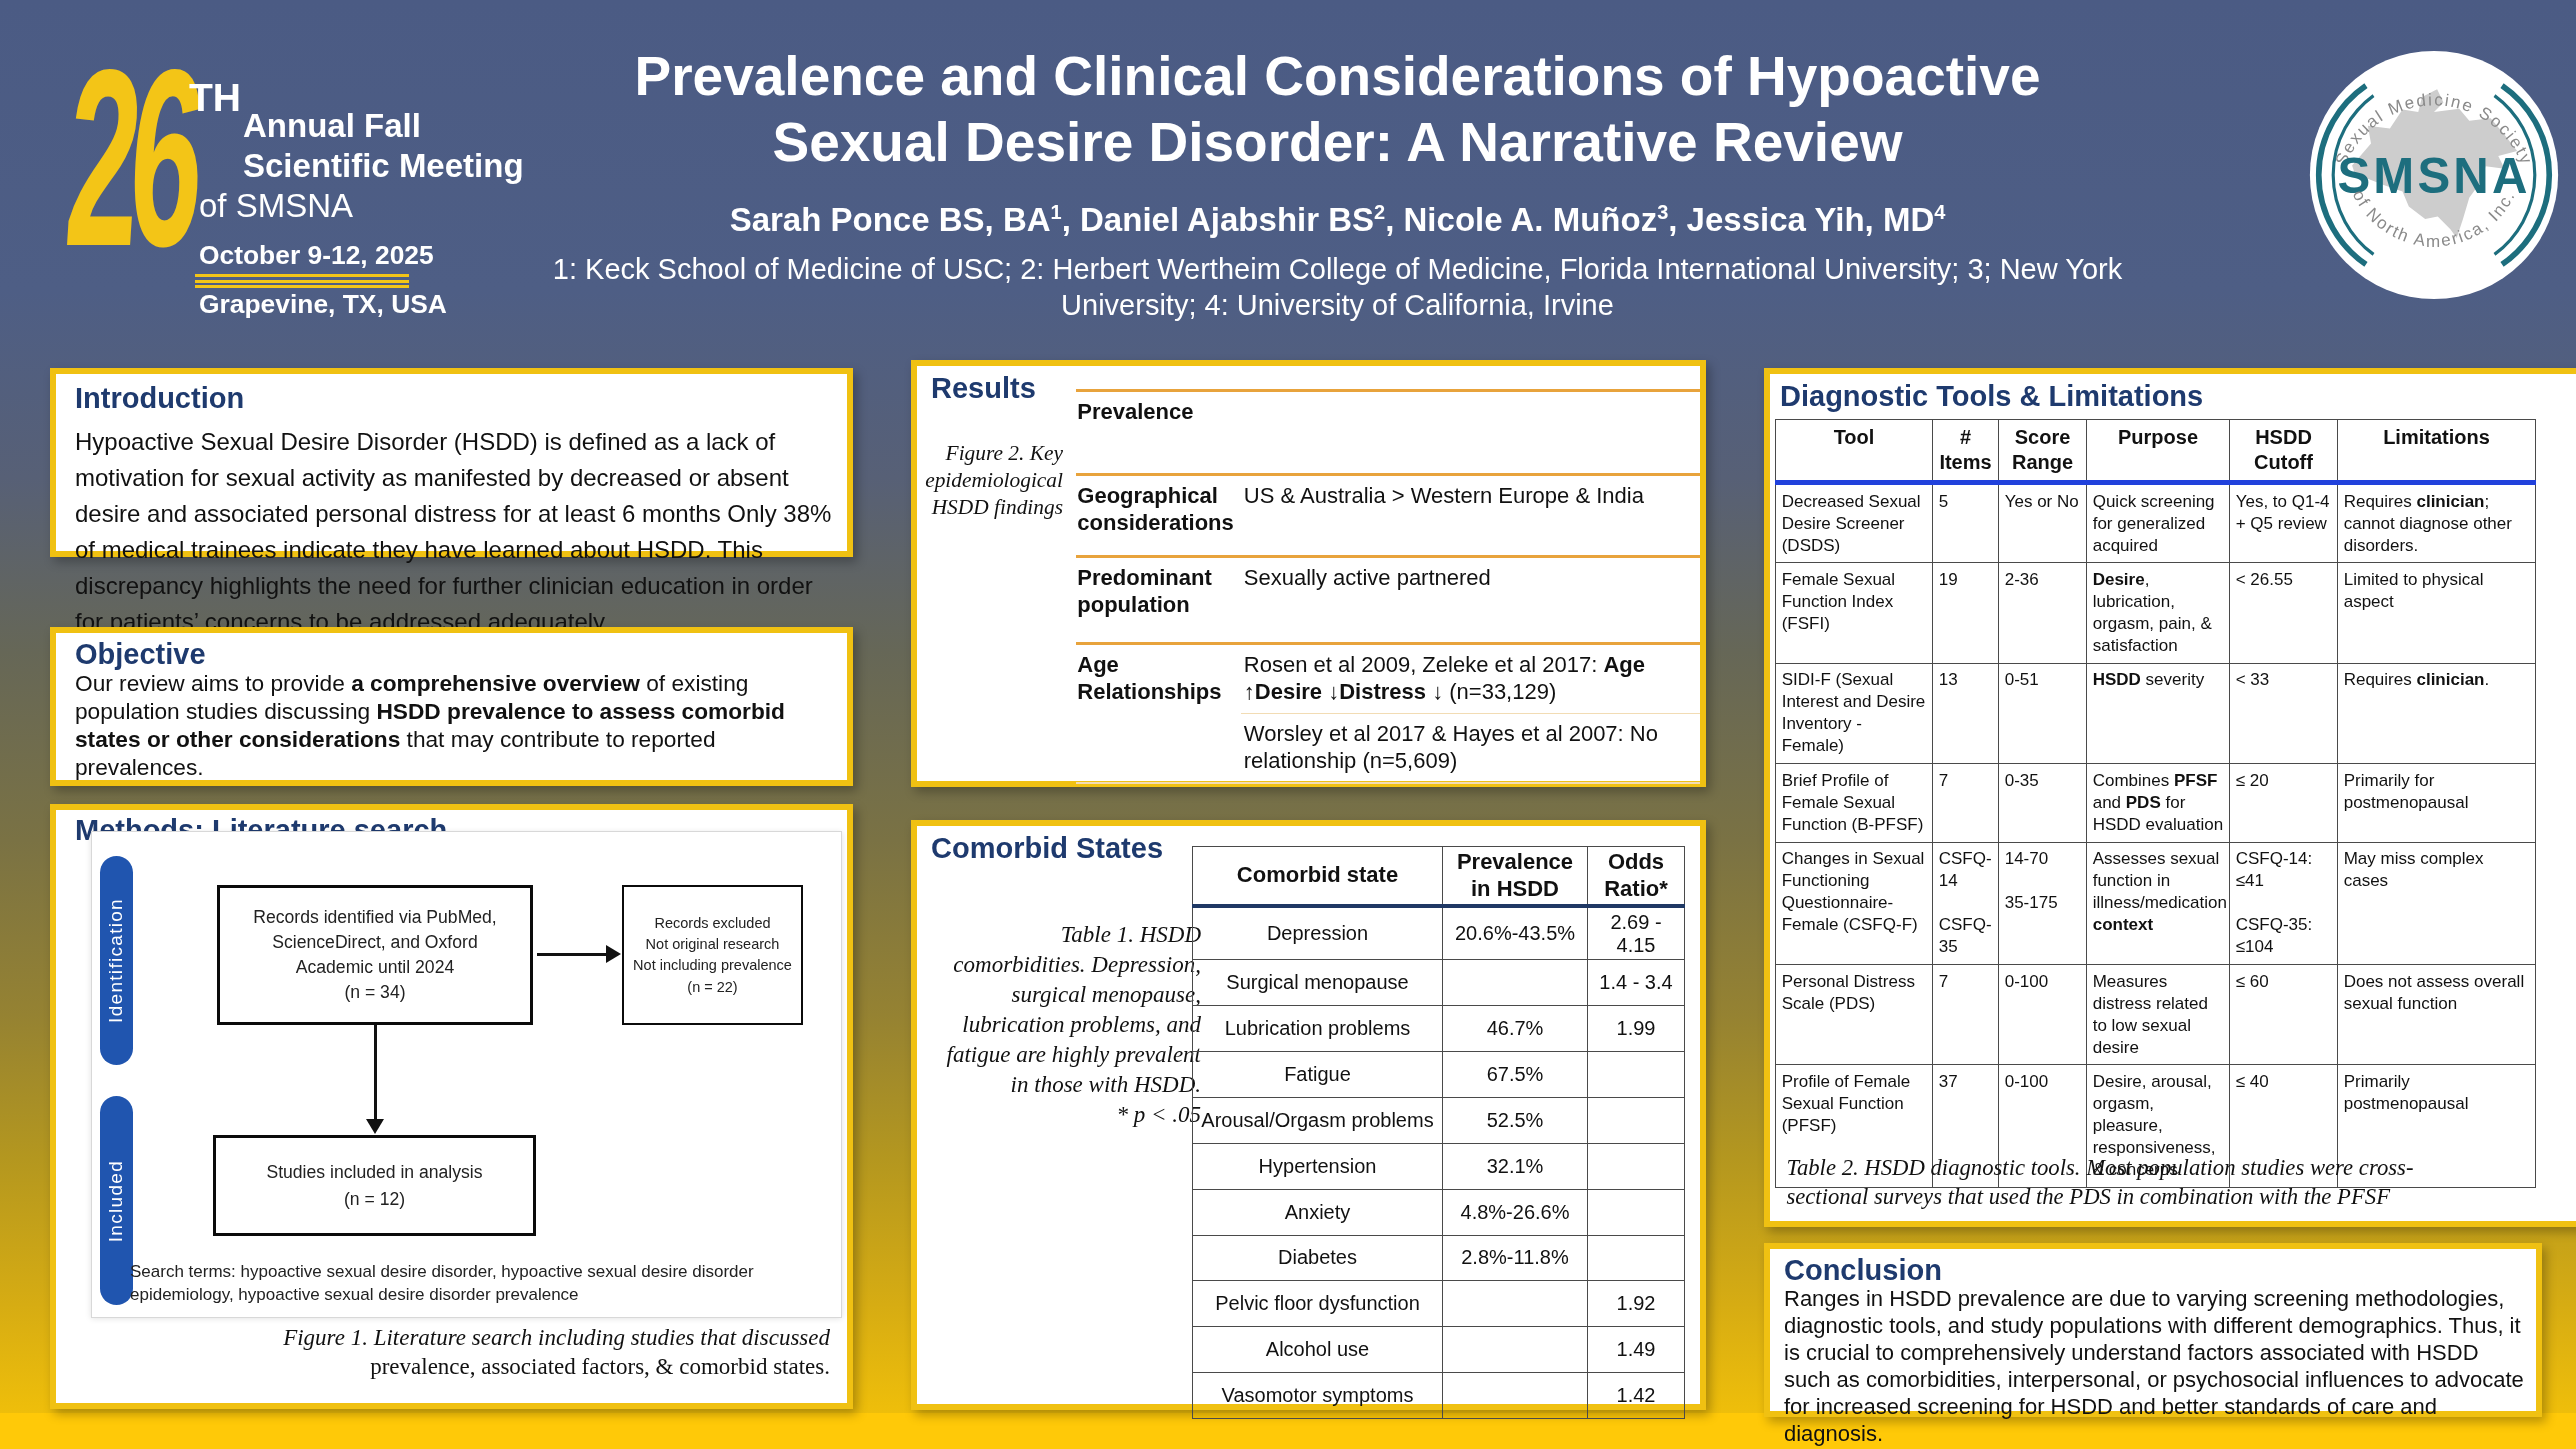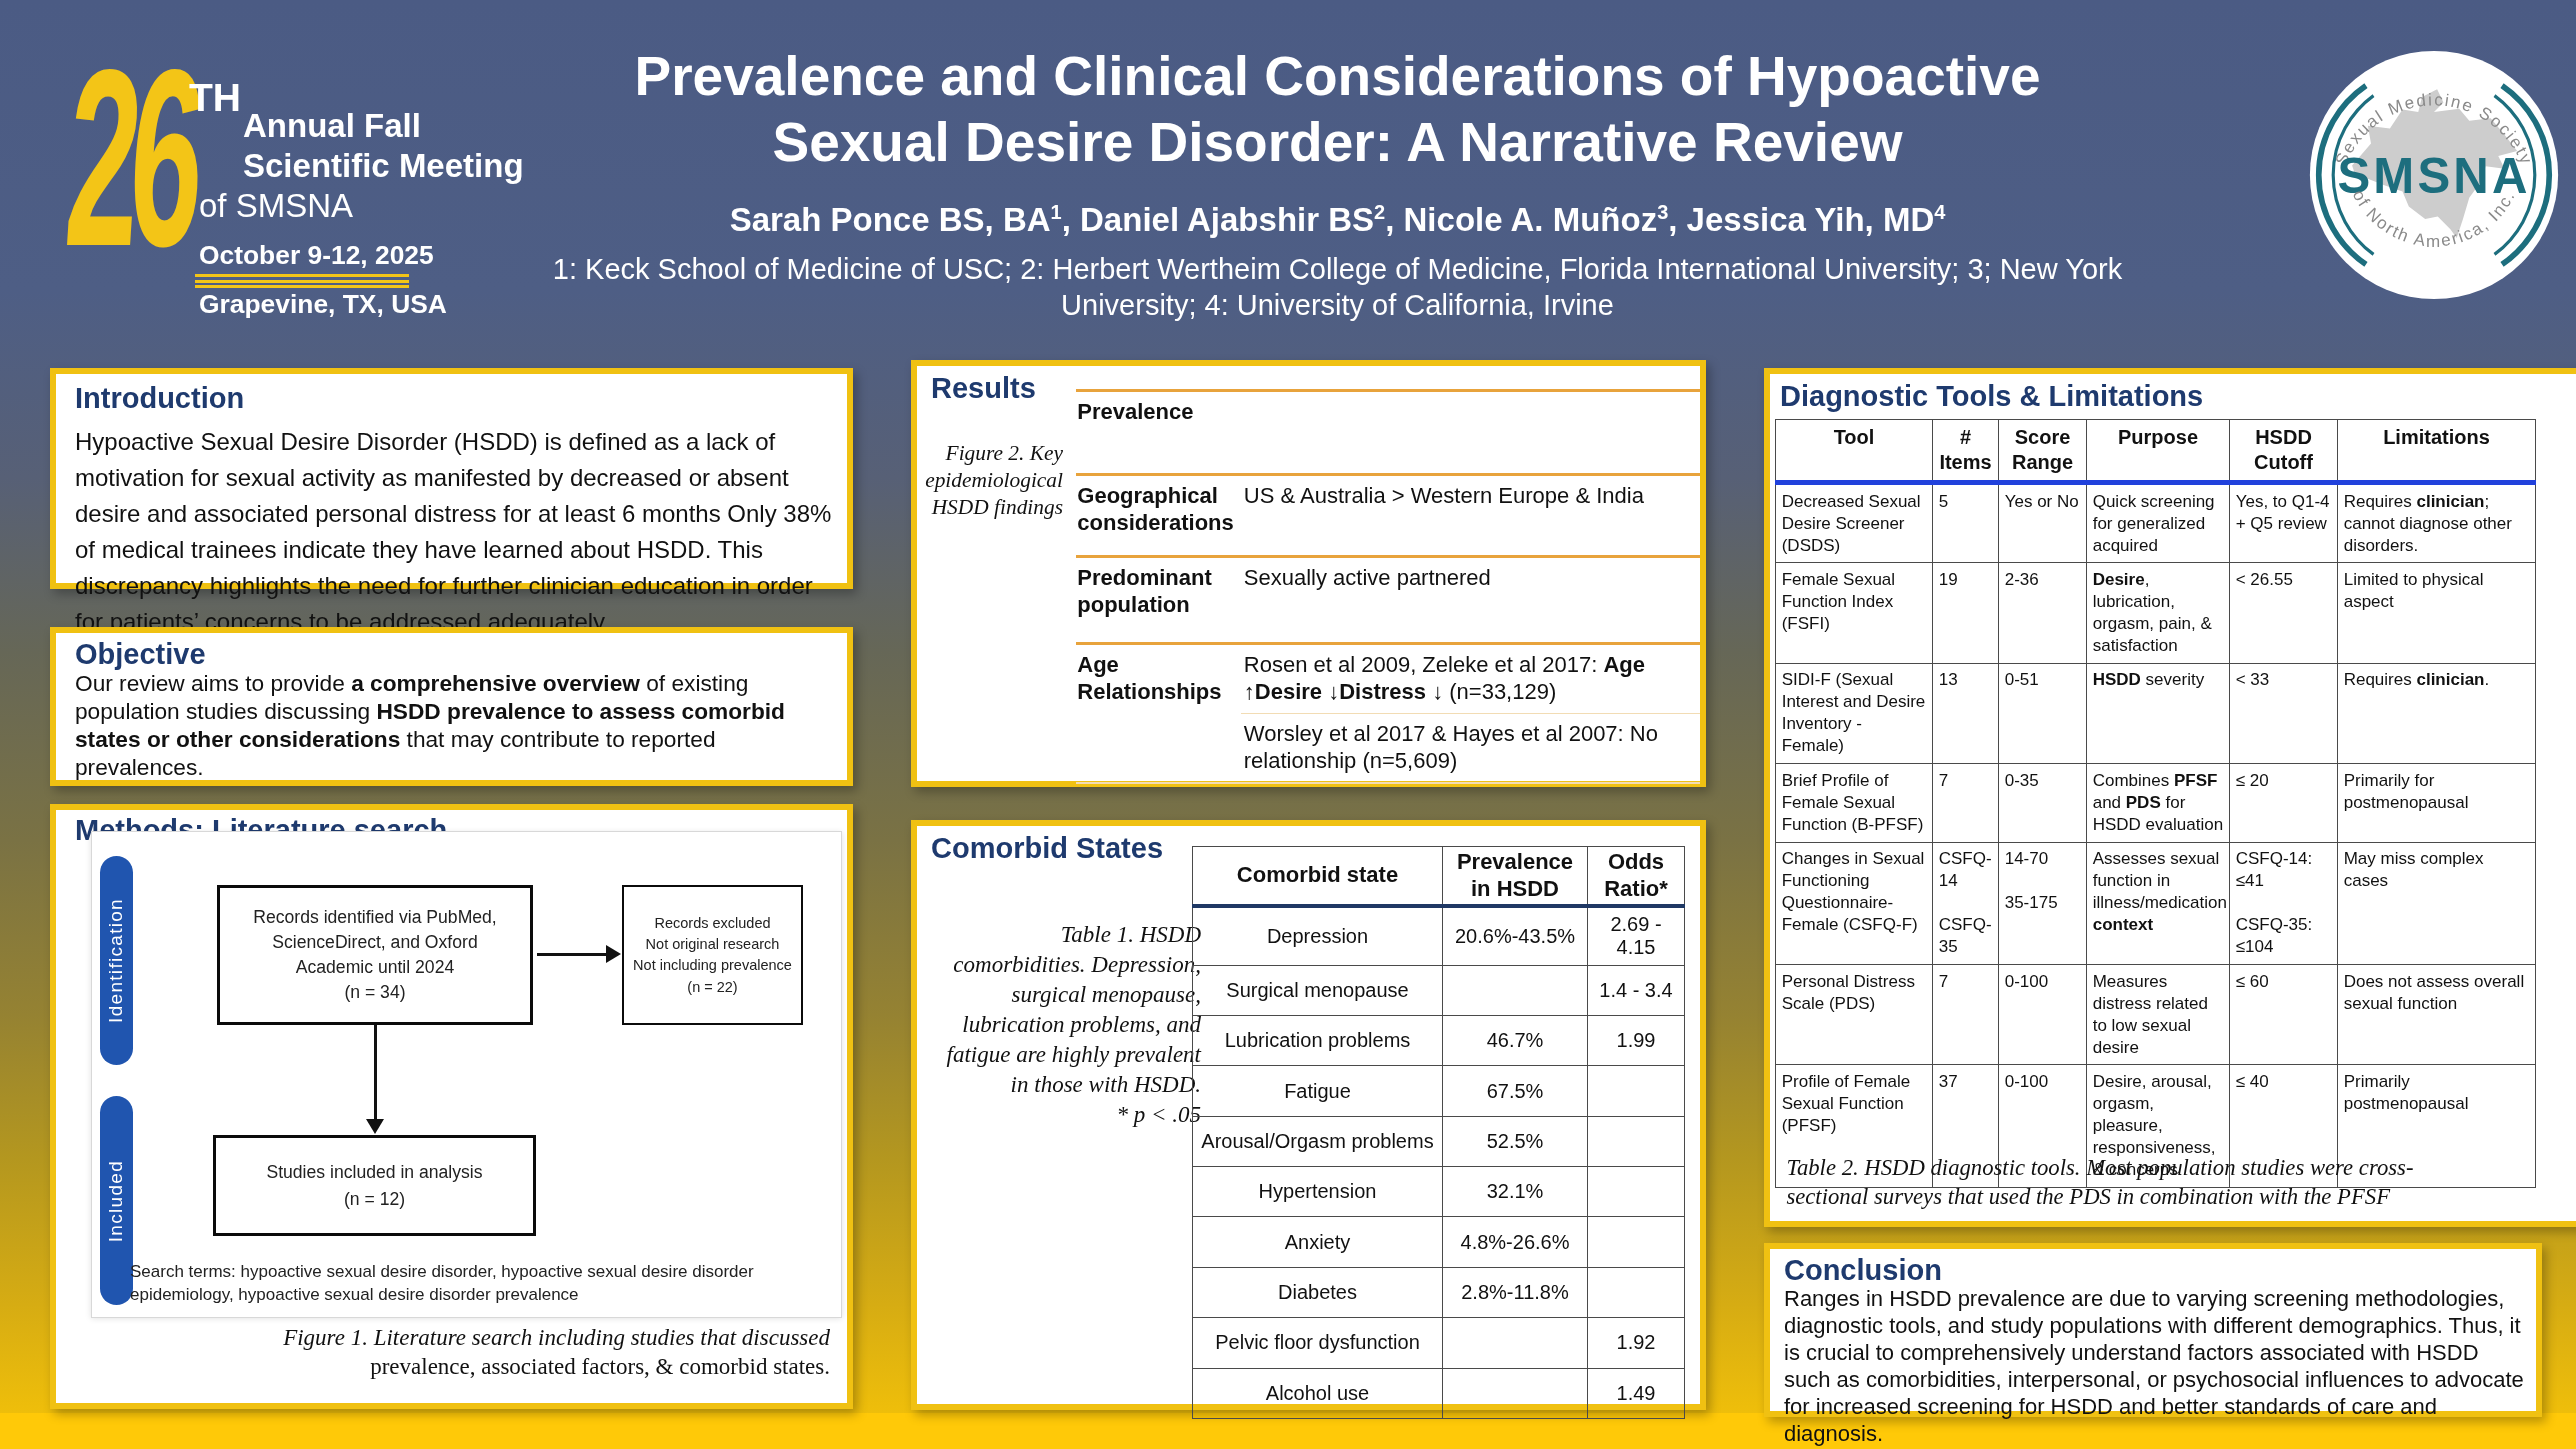--- a/index.html
+++ b/index.html
@@ -23,21 +23,21 @@
   .title-wrap{position:absolute;left:551px;top:43px;width:1573px;text-align:center;color:#fff;}
   .ptitle{font-size:55px;line-height:66px;font-weight:bold;}
   .authors{margin-top:26.4px;font-size:33px;font-weight:bold;}
   .authors sup{font-size:20px;}
   .affil{margin-top:11.3px;font-size:29px;line-height:36px;font-weight:400;}
   .logo-wrap{position:absolute;left:2308px;top:49px;width:252px;height:252px;}
   
   .panel{position:absolute;background:#fff;border:6.3px solid #F0C112;box-sizing:border-box;
      box-shadow:3.8px 5px 10px rgba(0,0,0,.28);}
   .ptit{position:absolute;font-size:29px;font-weight:bold;color:#1E3A6E;}
-  #box-intro{left:50px;top:368px;width:803px;height:221px;}
+  #box-intro{left:50px;top:368px;width:803px;height:189px;}
   #box-objective{left:50px;top:627px;width:803px;height:159px;}
   #box-methods{left:50px;top:804px;width:803px;height:605px;}
   #box-results{left:911px;top:360px;width:795px;height:427px;}
   #box-comorbid{left:911px;top:820px;width:795px;height:590px;}
   #box-diagnostic{left:1764px;top:368px;width:876px;height:859px;}
   #box-conclusion{left:1764px;top:1243px;width:778px;height:174px;}
   .body-text{position:absolute;color:#111;}
   #intro-body{left:19px;top:50px;width:761px;font-size:24px;line-height:36px;}
   #objective-body{left:19px;top:36px;width:764px;font-size:22.7px;line-height:28px;}
   
@@ -276,20 +276,25 @@
           <tr>
             <td>Pelvic floor dysfunction</td>
             <td></td>
             <td>1.92</td>
           </tr>
           <tr>
             <td>Alcohol use</td>
             <td></td>
             <td>1.49</td>
           </tr>
+          <tr>
+            <td>Vasomotor symptoms</td>
+            <td></td>
+            <td>1.42</td>
+          </tr>
         </tbody>
     </table>
   </div>
 
   <div class="panel" id="box-diagnostic">
     <div class="ptit" style="left:10px;top:6.3px;">Diagnostic Tools &amp; Limitations</div>
     <table class="dtable">
       <colgroup>
           <col style="width:157px">
           <col style="width:66px">

